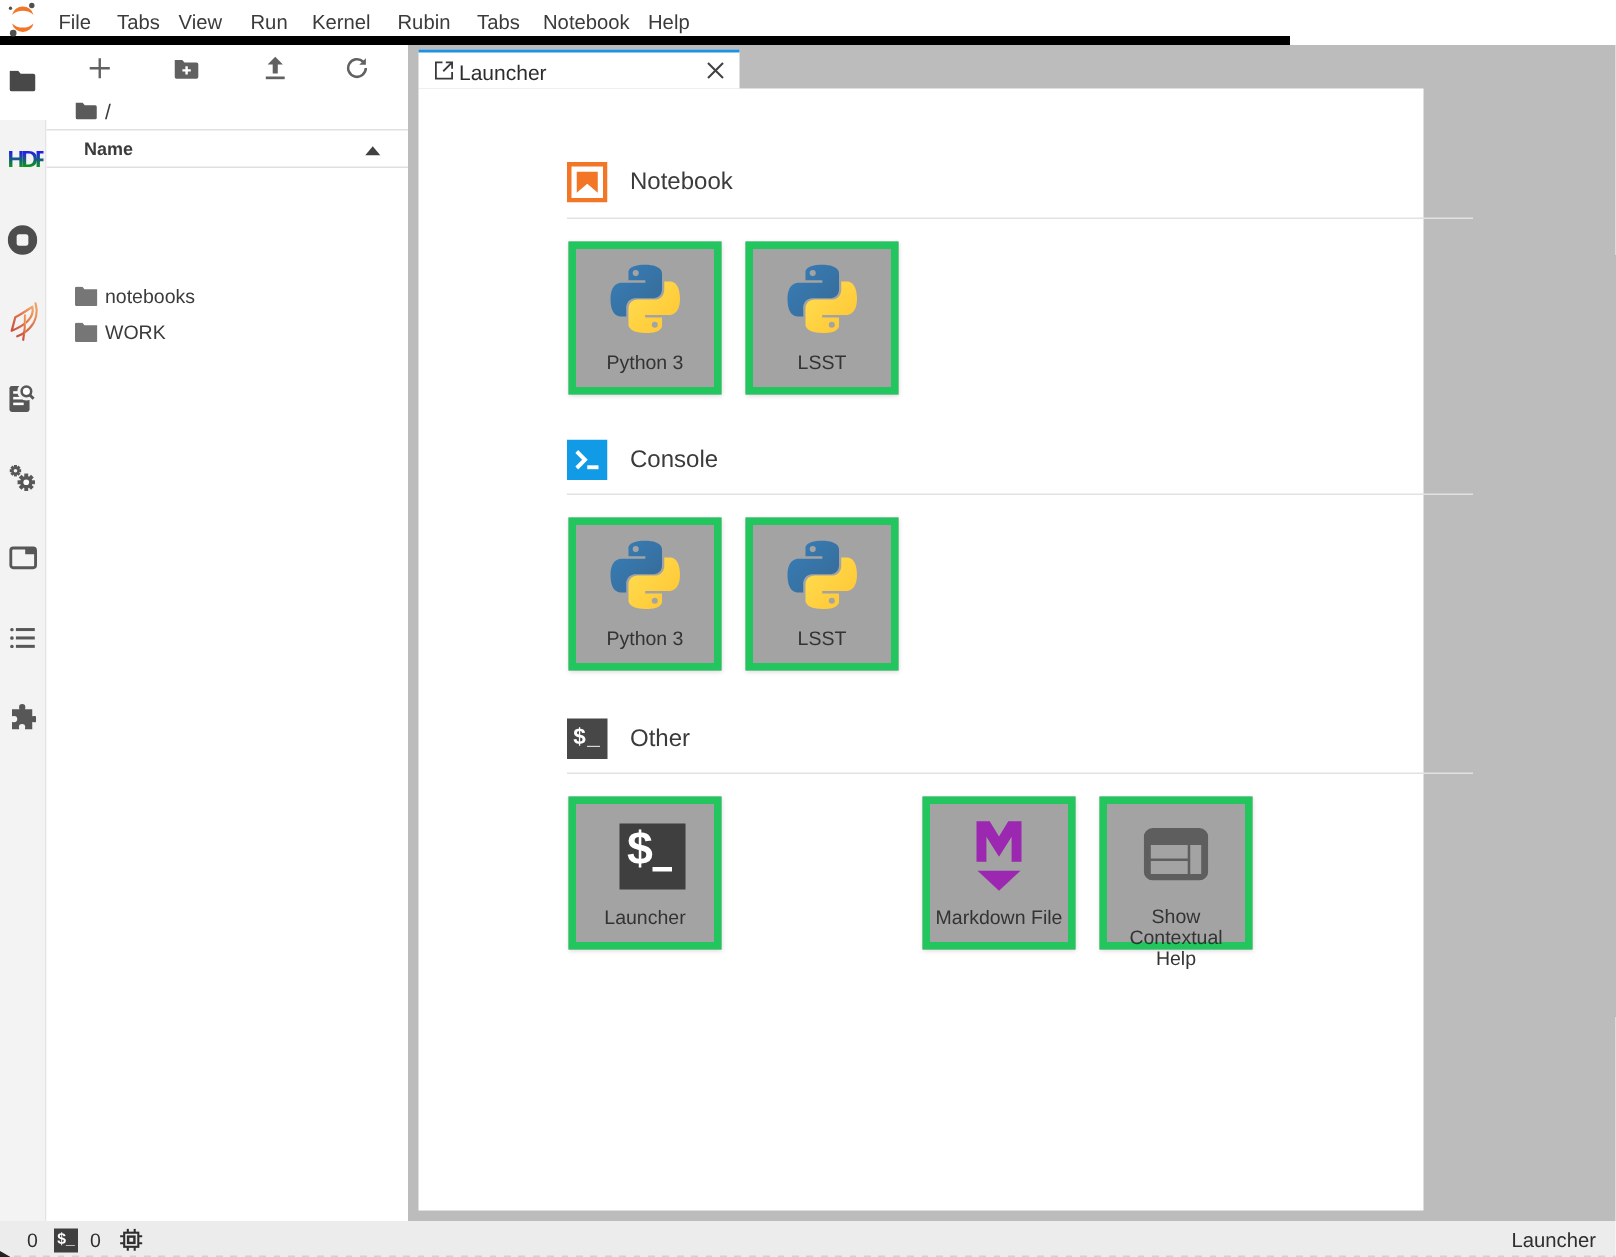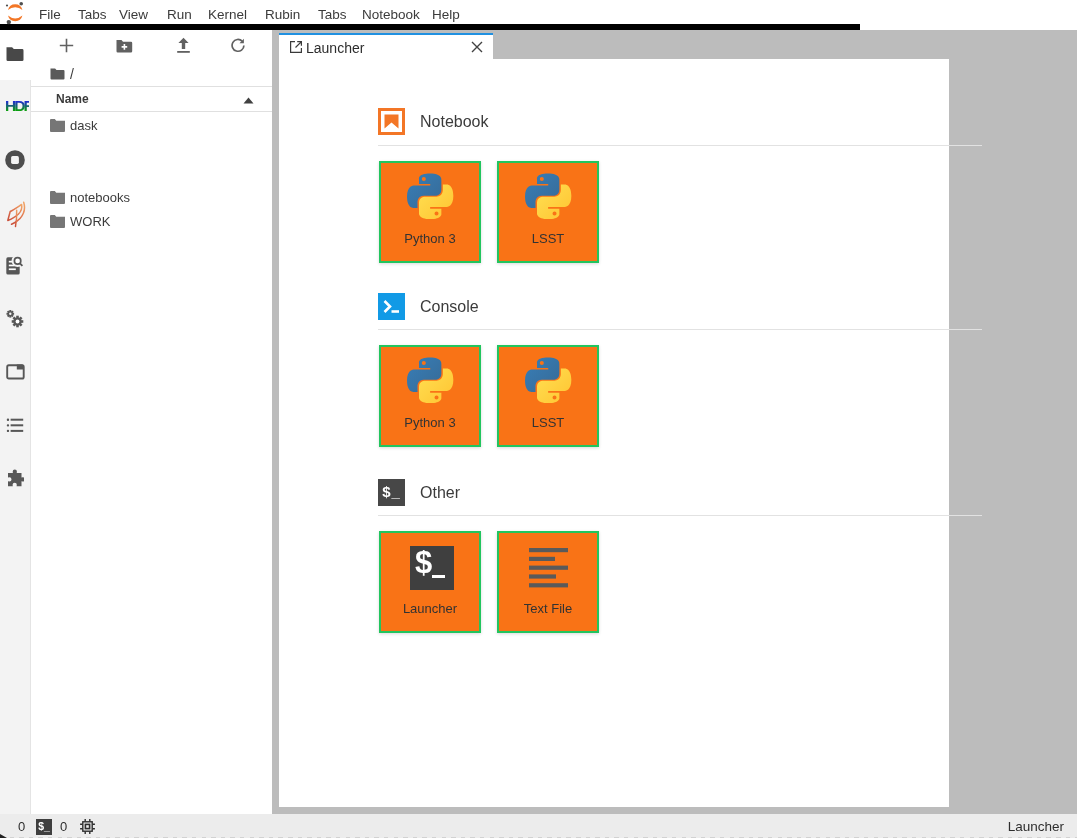--- a/index.html
+++ b/index.html
@@ -25,22 +25,22 @@
   
   #filepanel { position:absolute; left:31px; top:30px; width:241px; height:784px;
     background:#fff; }
   
   #statusbar { position:absolute; left:0; top:814px; width:1077px; height:24px;
     background:#ececec; }
   
   .section-icon { position:absolute; width:27px; height:27px; }
   .section-title { position:absolute; font-size:16px; color:#3b3b3b; }
   .divider { position:absolute; left:99px; width:604px; height:1px; background:#e2e2e2; }
-  .card { position:absolute; width:102px; height:102px; background:#f97316;
-    border:2px solid #22c55e; box-shadow:0 1px 3px rgba(0,0,0,0.15); }
+  .card { position:absolute; width:102px; height:102px; background:#a3a3a3;
+    border:5px solid #22c55e; box-shadow:0 1px 3px rgba(0,0,0,0.15); }
   .card .clabel { position:absolute; left:0; right:0; top:69px; text-align:center;
     font-size:13px; color:#333; line-height:14px; }
   .card .cicon { position:absolute; left:50%; top:10px; transform:translateX(-50%); }
   .frow { position:absolute; left:0; width:241px; height:24px; }
   .frow span { position:absolute; left:39px; top:4px; font-size:13px; color:#3b3b3b; }
   .frow::before { content:""; position:absolute; left:19px; top:5px; width:15px; height:13px;
     background:#767676; clip-path:polygon(0 0, 32% 0, 42% 14%, 100% 14%, 100% 100%, 0 100%); border-radius:1px; }
 </style>
 </head>
 <body>
@@ -189,23 +189,20 @@
       <path fill="#5a5a5a" d="M0.5 0.5 h4.6 l1.4 1.6 h7 a1 1 0 0 1 1 1 v7.4 a1 1 0 0 1 -1 1 h-12 a1 1 0 0 1 -1 -1 z"></path>
     </svg>
   <span class="abs" style="left:39px;top:36px;font-size:14px;color:#3b3b3b">/</span>
   <div class="abs" style="left:0;top:56px;width:241px;height:1px;background:#e0e0e0"></div>
   <span class="abs" style="left:25px;top:62px;font-size:12px;font-weight:bold;color:#3b3b3b">Name</span>
   <svg class="abs" style="left:212px;top:67px" width="11" height="7" viewBox="0 0 11 7">
       <path fill="#414141" d="M5.5 0.5 L10.5 6.5 H0.5 z"></path>
     </svg>
   <div class="abs" style="left:0;top:81px;width:241px;height:1px;background:#e0e0e0"></div>
 
-  <div class="frow" style="top:84px">
-      <span>dask</span>
-    </div>
   <div class="frow" style="top:180px">
       <span>WORK</span>
     </div>
   <div class="frow" style="top:156px">
       <span>notebooks</span>
     </div>
 </div>
 <div id="tab">
   <svg class="abs" style="left:10px;top:5px" width="14" height="14" viewBox="0 0 14 14">
     <g fill="none" stroke="#3a3a3a" stroke-width="1.2">
@@ -276,31 +273,34 @@
   <div class="abs" style="left:99px;top:420px;width:27px;height:27px;background:#474747;color:#fff;font-size:15px;font-weight:bold;line-height:25px;text-align:center;letter-spacing:1px">$_</div>
   <span class="section-title" style="left:141px;top:425px">Other</span>
   <div class="divider" style="top:456px"></div>
   <div class="card" style="left:100px;top:472px">
     <div class="abs" style="left:29px;top:13px;width:44px;height:44px;background:#3f3f3f">
       <span class="abs" style="left:5px;top:-1px;color:#fff;font-size:31px;font-weight:bold">$</span>
       <div class="abs" style="left:22px;top:29px;width:13px;height:3.4px;background:#fff"></div>
     </div>
     <div class="clabel">Launcher</div>
   </div>
-  <div class="card" style="left:218px;top:472px">
-    <svg class="cicon" style="top:15px" width="40" height="40" viewBox="0 0 40 40">
-      <g fill="#5a5a5a">
-        <rect x="1" y="0" width="39" height="4.2"></rect>
-        <rect x="1" y="8.8" width="26" height="4.2"></rect>
-        <rect x="1" y="17.6" width="39" height="4.2"></rect>
-        <rect x="1" y="26.4" width="27" height="4.2"></rect>
-        <rect x="1" y="35.2" width="39" height="4.2"></rect>
+  <div class="card" style="left:336px;top:472px">
+    <svg class="cicon" style="top:11px" width="31" height="48" viewBox="0 0 31 48">
+      <g fill="#9c27b0">
+        <path d="M0.5 0.5 h8.8 l6.2 10.2 6.2 -10.2 h8.8 v27 h-6.6 V10.8 l-8.4 13.4 -8.4 -13.4 v16.7 H0.5 z"></path>
+        <path d="M1.2 33.5 h28.6 L15.5 46.8 z"></path>
       </g>
     </svg>
-    <div class="clabel">Text File</div>
+    <div class="clabel">Markdown File</div>
+  </div>
+  <div class="card" style="left:454px;top:472px">
+    <svg class="cicon" style="top:16px" width="43" height="35" viewBox="0 0 43 35">
+      <path fill="#5e5e5e" fill-rule="evenodd" d="M6 0 h31 a6 6 0 0 1 6 6 v23 a6 6 0 0 1 -6 6 H6 a6 6 0 0 1 -6 -6 V6 A6 6 0 0 1 6 0 z M4.7 11.4 h24.6 v9 H4.7 z M4.7 22 h24.6 v8.6 H4.7 z M31 11.4 h7.3 V30.6 H31 z"></path>
+    </svg>
+    <div class="clabel" style="top:68px">Show<br>Contextual Help</div>
   </div>
 </div>
 <div id="statusbar">
   <span class="abs" style="left:18px;top:5px;font-size:13px;color:#2e2e2e">0</span>
   <div class="abs" style="left:36px;top:5px;width:16px;height:16px;background:#3f3f3f;color:#fff;font-size:10.5px;font-weight:bold;line-height:14px;text-align:center">$_</div>
   <span class="abs" style="left:60px;top:5px;font-size:13px;color:#2e2e2e">0</span>
   <svg class="abs" style="left:80px;top:4.5px" width="15" height="15" viewBox="0 0 15 15">
     <g stroke="#2e2e2e" fill="none" stroke-width="1.4">
       <rect x="2.8" y="2.8" width="9.4" height="9.4"></rect>
       <rect x="5.4" y="5.4" width="4.2" height="4.2" stroke-width="1.6"></rect>

